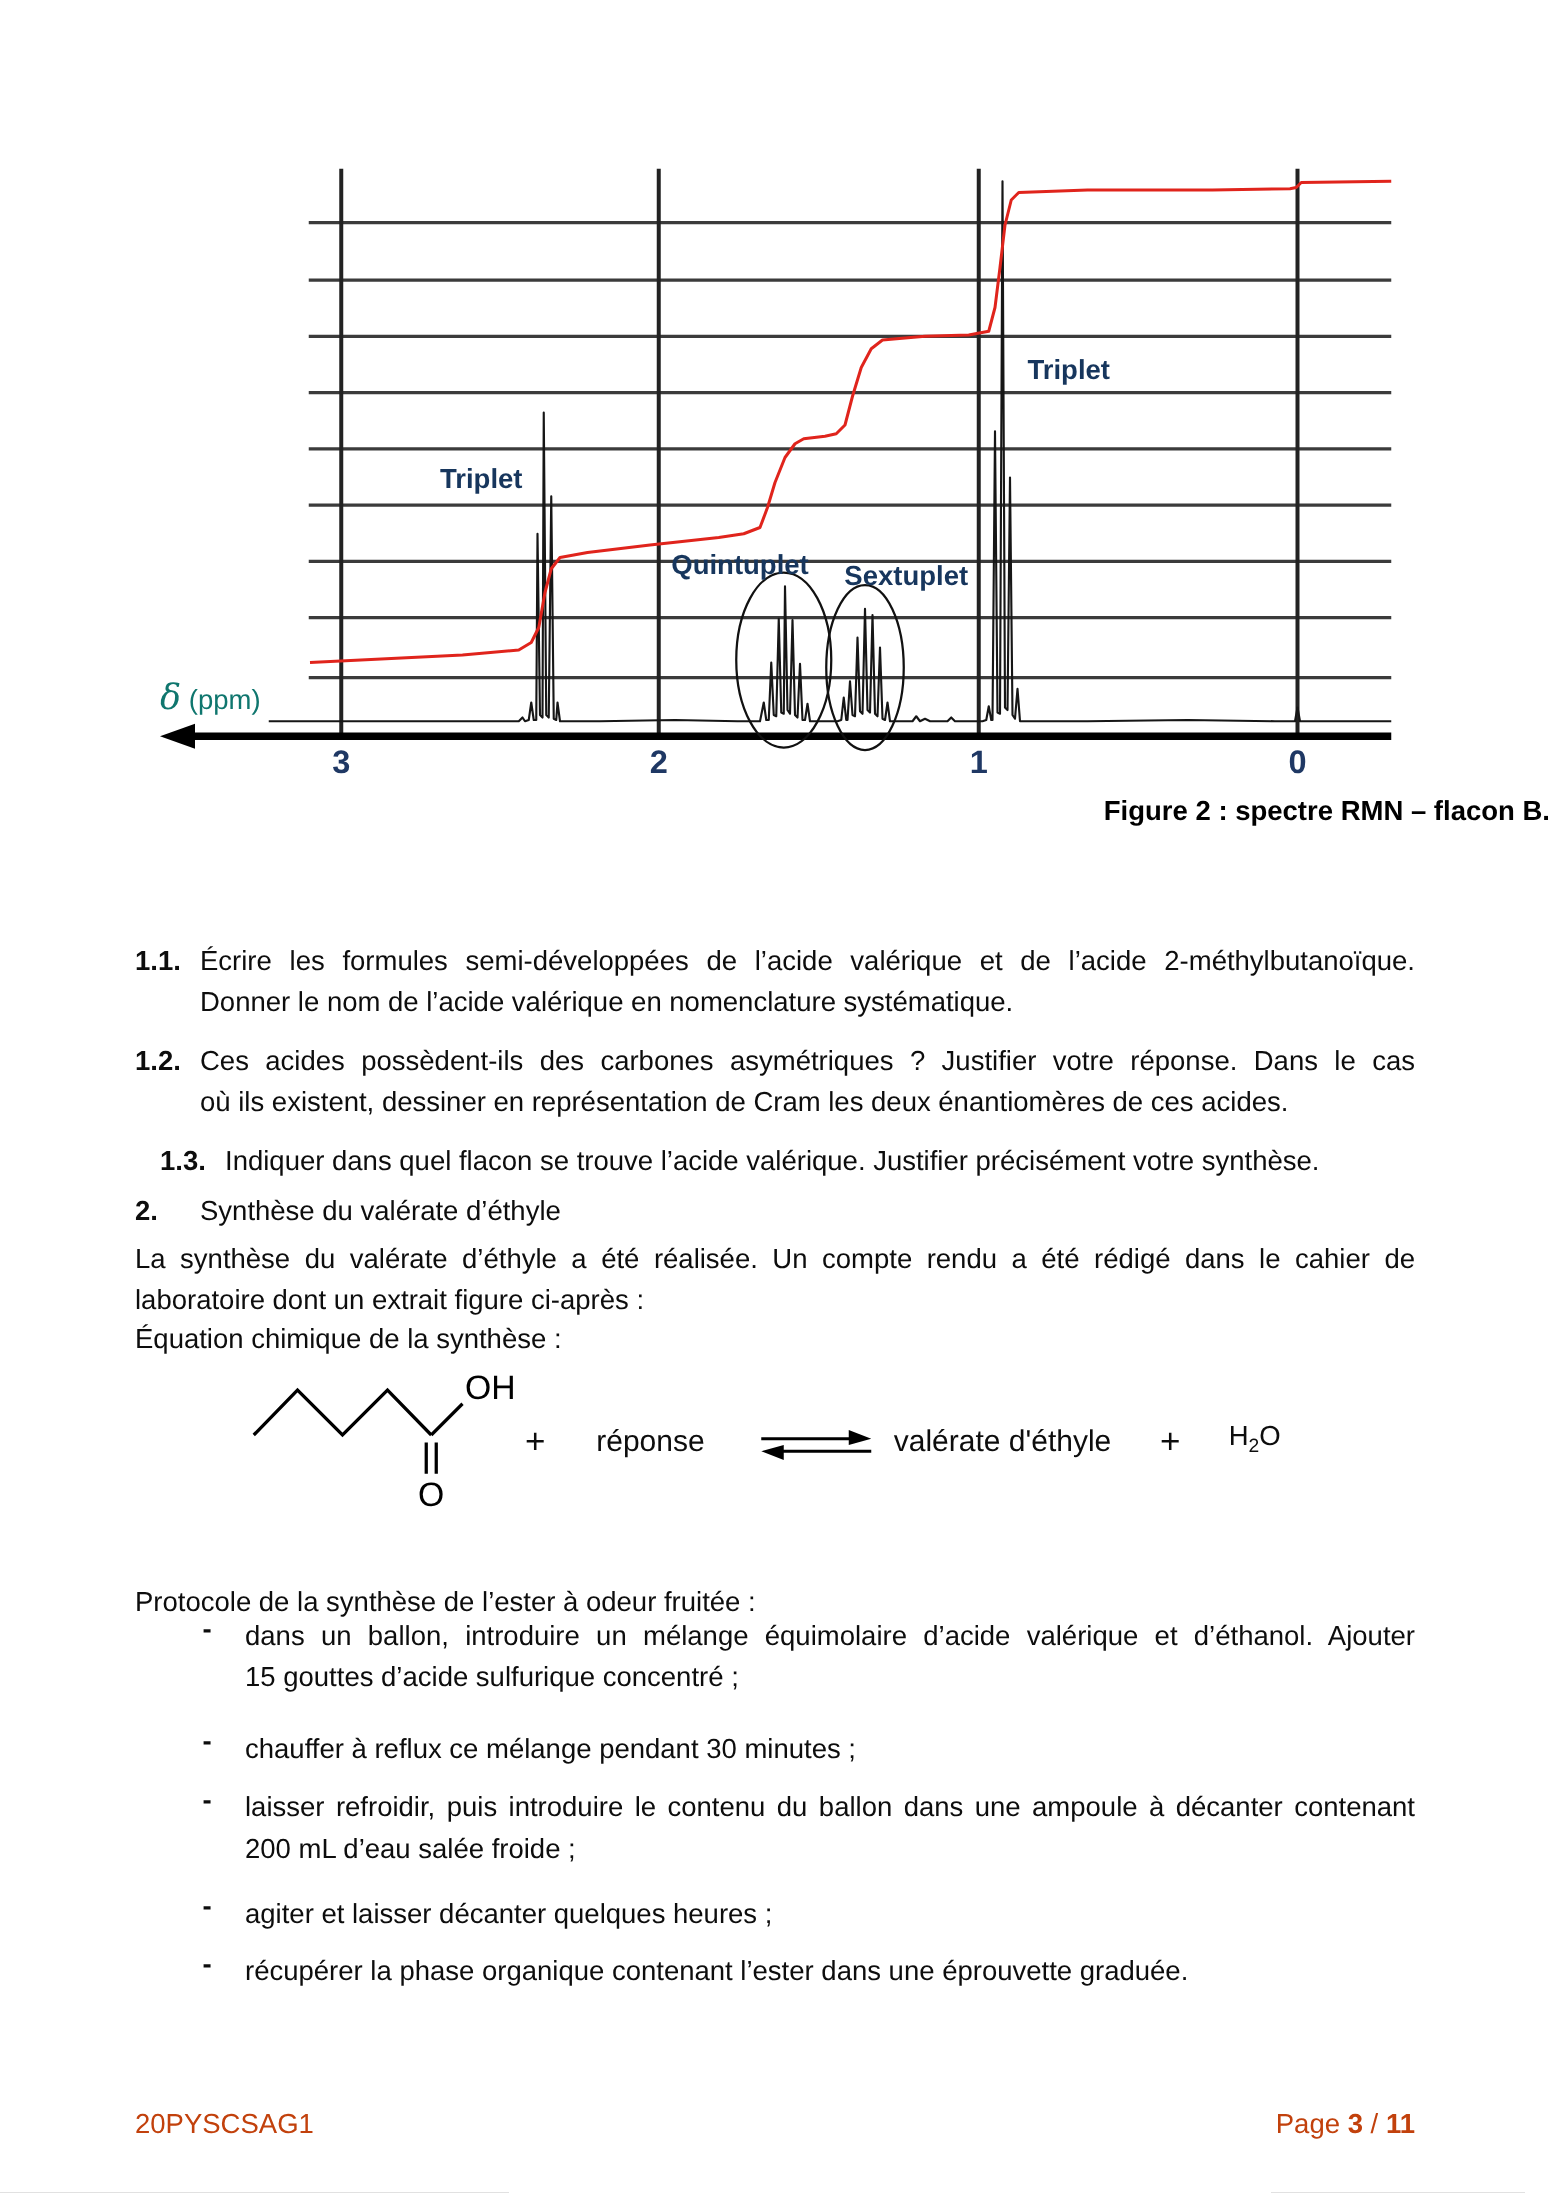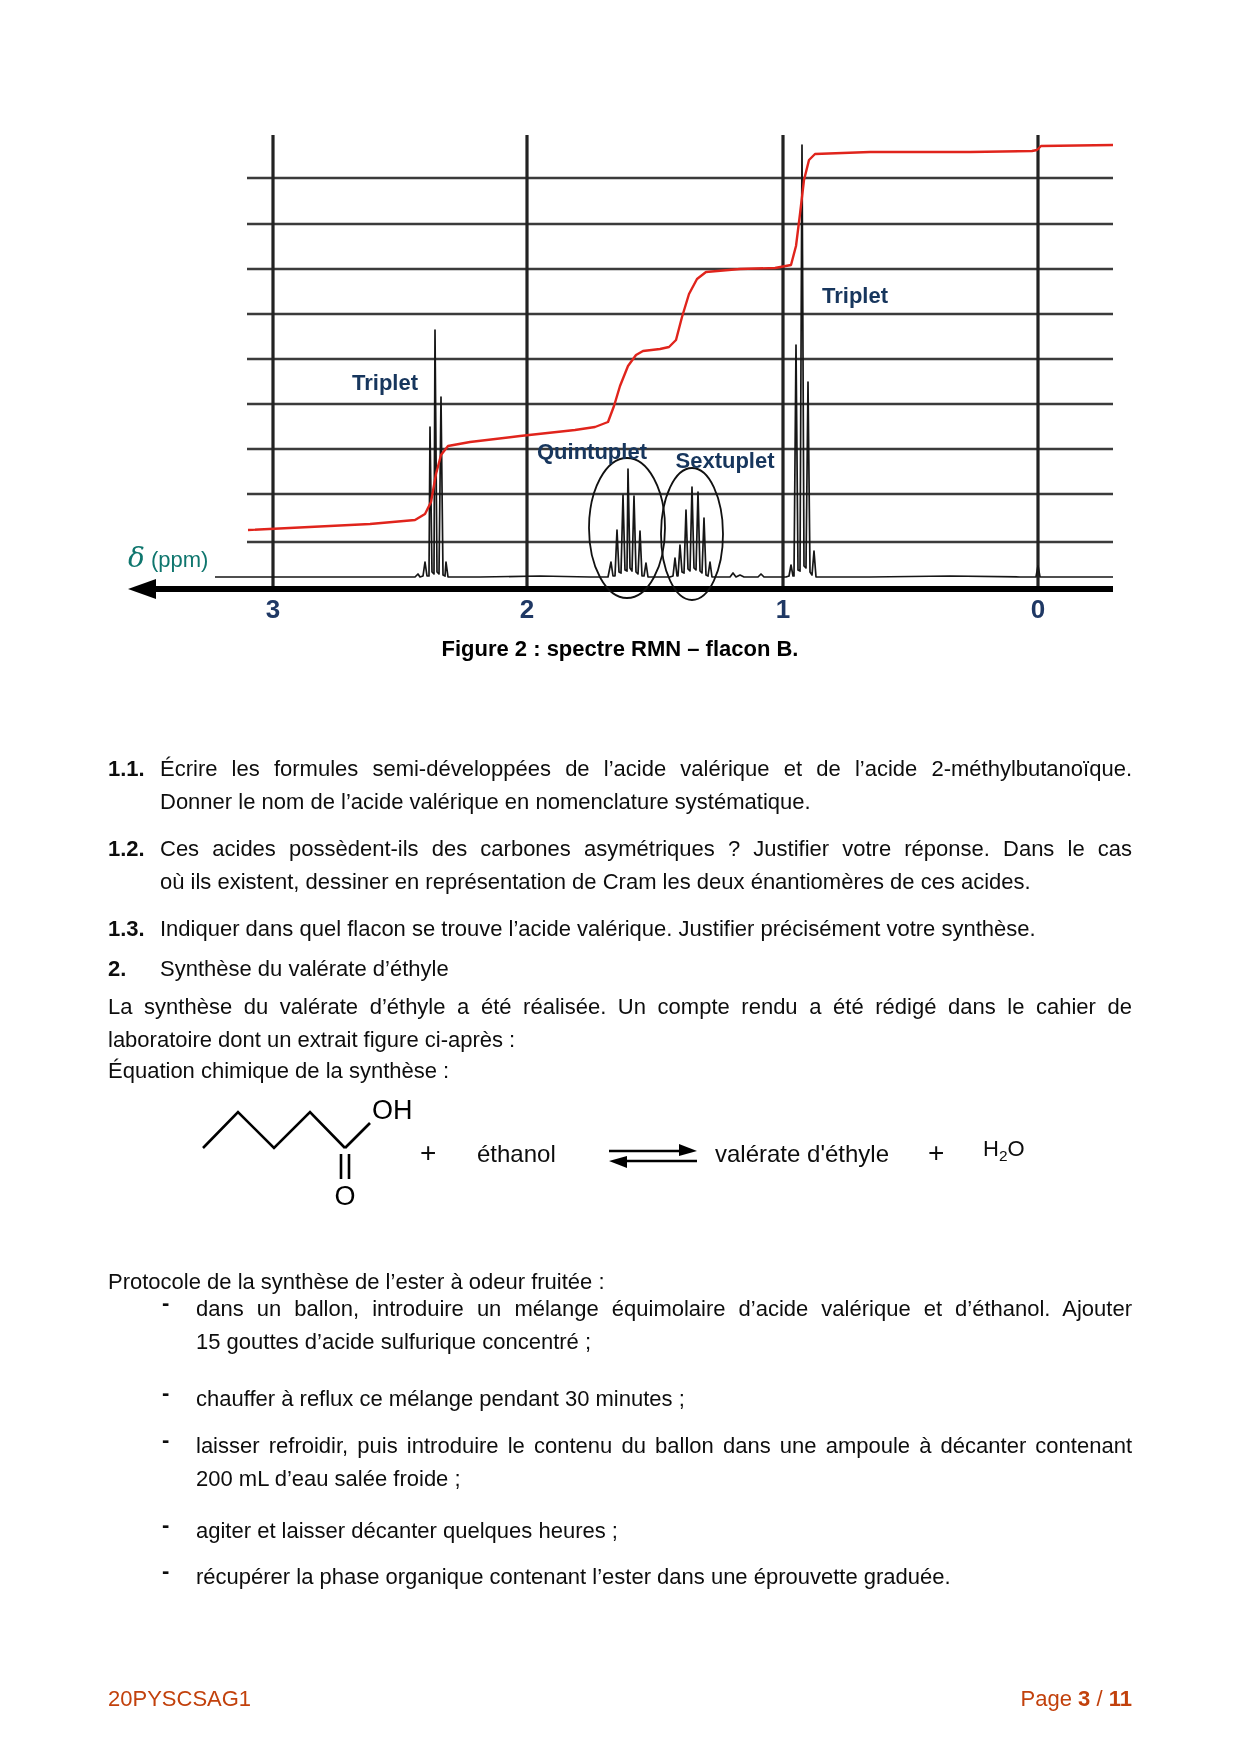--- a/index.html
+++ b/index.html
@@ -10,21 +10,21 @@
     background:#ffffff;
     margin:0 auto;
     font-family:"Liberation Sans", sans-serif;
     color:#000;
     overflow:hidden;
   }
   .abs{position:absolute;}
   .body-text{font-size:22px;line-height:33px;color:#0d0d0d;}
   .bold{font-weight:bold;}
   .jline{text-align:justify;text-align-last:justify;-moz-text-align-last:justify;}
-  .caption{font-size:22px;font-weight:bold;text-align:center;width:100%;}
+  .caption{font-size:22px;font-weight:bold;text-align:right;width:100%;}
   .q{position:absolute;left:108px;width:1024px;}
   .qnum{position:absolute;left:0;top:0;font-weight:bold;}
   .qbody{margin-left:52px;}
   .heading{font-size:22px;font-weight:normal;color:#0d0d0d;}
   .sec-num{position:absolute;left:0;top:0;font-weight:bold;}
   .bullets{position:absolute;left:160px;width:972px;}
   .bullet-item{position:absolute;left:0;width:100%;}
   .bullet-dash{position:absolute;left:2px;top:-6px;font-size:22px;font-weight:bold;}
   .bullet-body{margin-left:36px;}
   .eq-word{font-size:24px;color:#0d0d0d;}
@@ -147,21 +147,21 @@
   </div>
 
   <div class="q body-text" style="top:832px;">
     <span class="qnum">1.2.</span>
     <div class="qbody">
       <div class="jline">Ces acides possèdent-ils des carbones asymétriques ? Justifier votre réponse. Dans le cas</div>
       <div>où ils existent, dessiner en représentation de Cram les deux énantiomères de ces acides.</div>
     </div>
   </div>
 
-  <div class="q body-text" style="top:912px;">
+  <div class="q body-text" style="top:912px;margin-left:20px;">
     <span class="qnum">1.3.</span>
     <div class="qbody">
       <div>Indiquer dans quel flacon se trouve l’acide valérique. Justifier précisément votre synthèse.</div>
     </div>
   </div>
 
   <div class="q body-text" style="top:952px;">
     <span class="sec-num">2.</span>
     <div class="qbody heading">Synthèse du valérate d’éthyle</div>
   </div>
@@ -176,21 +176,21 @@
   <svg class="abs" style="left:180px;top:1075px;" width="260" height="140" viewBox="0 0 260 140">
     <polyline points="23,73 58,37 94,73 130,37 165,73" fill="none" stroke="#000" stroke-width="2.6"></polyline>
     <line x1="165" y1="73" x2="190" y2="48" stroke="#000" stroke-width="2.6"></line>
     <line x1="161" y1="79" x2="161" y2="104" stroke="#000" stroke-width="2.6"></line>
     <line x1="169" y1="79" x2="169" y2="104" stroke="#000" stroke-width="2.6"></line>
     <text x="192" y="44" font-family="Liberation Sans, sans-serif" font-size="27" fill="#000">OH</text>
     <text x="165" y="130" text-anchor="middle" font-family="Liberation Sans, sans-serif" font-size="27" fill="#000">O</text>
   </svg>
 
   <div class="abs eq-word" style="left:420px;top:1137px;font-size:28px;">+</div>
-  <div class="abs eq-word" style="left:477px;top:1140px;">éthanol</div>
+  <div class="abs eq-word" style="left:477px;top:1140px;">réponse</div>
   <svg class="abs" style="left:607px;top:1144px;" width="92" height="24" viewBox="0 0 92 24">
     <line x1="2" y1="7" x2="80" y2="7" stroke="#000" stroke-width="2.4"></line>
     <polygon points="72,0 90,7 72,12" fill="#000"></polygon>
     <line x1="12" y1="17" x2="90" y2="17" stroke="#000" stroke-width="2.4"></line>
     <polygon points="20,12 2,17 20,24" fill="#000"></polygon>
   </svg>
   <div class="abs eq-word" style="left:715px;top:1140px;">valérate d'éthyle</div>
   <div class="abs eq-word" style="left:928px;top:1137px;font-size:28px;">+</div>
   <div class="abs eq-word" style="left:983px;top:1136px;font-size:22px;">
     <span>H</span><sub>2</sub><span>O</span>

